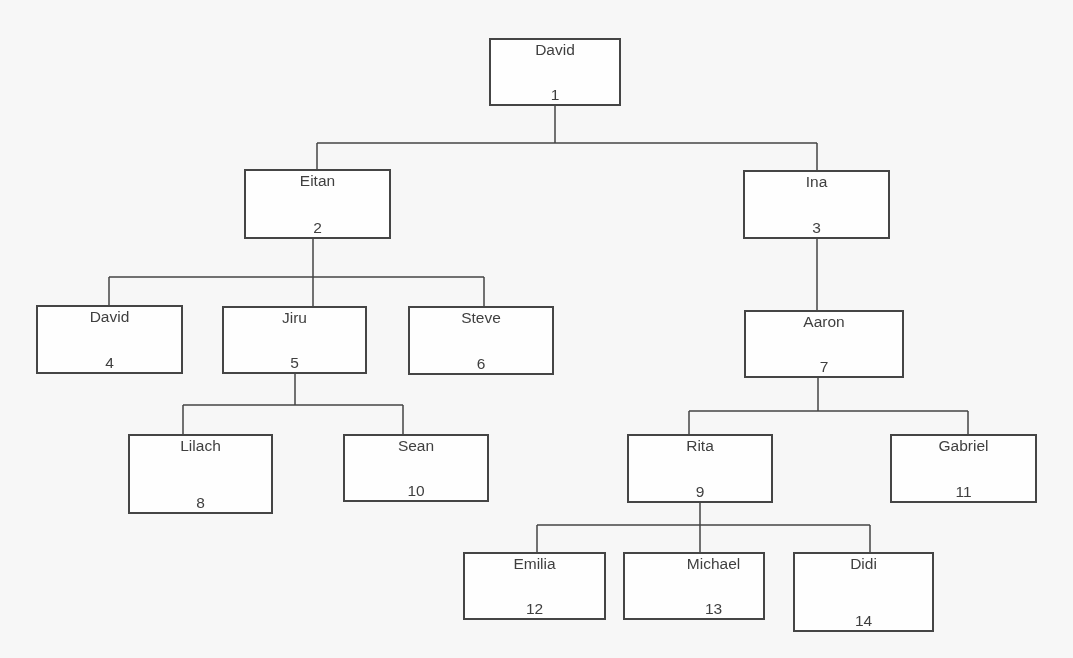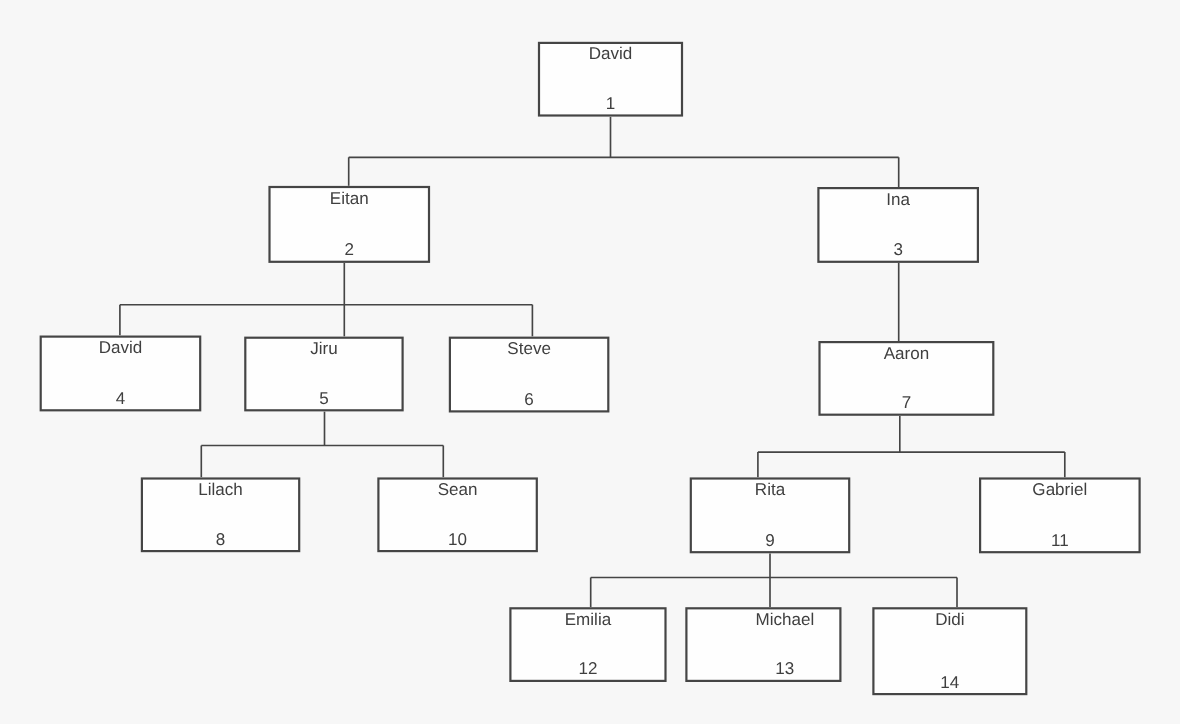--- a/index.html
+++ b/index.html
@@ -89,21 +89,21 @@
         <span class="node-num">5</span>
       </div>
       <div class="node" style="left: 408px; top: 306px; width: 146px; height: 69px;">
         <span class="node-name">Steve</span>
         <span class="node-num">6</span>
       </div>
       <div class="node" style="left: 744px; top: 310px; width: 160px; height: 68px;">
         <span class="node-name">Aaron</span>
         <span class="node-num">7</span>
       </div>
-      <div class="node" style="left: 128px; top: 434px; width: 145px; height: 68px;">
+      <div class="node" style="left: 128px; top: 434px; width: 145px; height: 80px;">
         <span class="node-name">Lilach</span>
         <span class="node-num">8</span>
       </div>
       <div class="node" style="left: 343px; top: 434px; width: 146px; height: 68px;">
         <span class="node-name">Sean</span>
         <span class="node-num">10</span>
       </div>
       <div class="node" style="left: 627px; top: 434px; width: 146px; height: 69px;">
         <span class="node-name">Rita</span>
         <span class="node-num">9</span>

